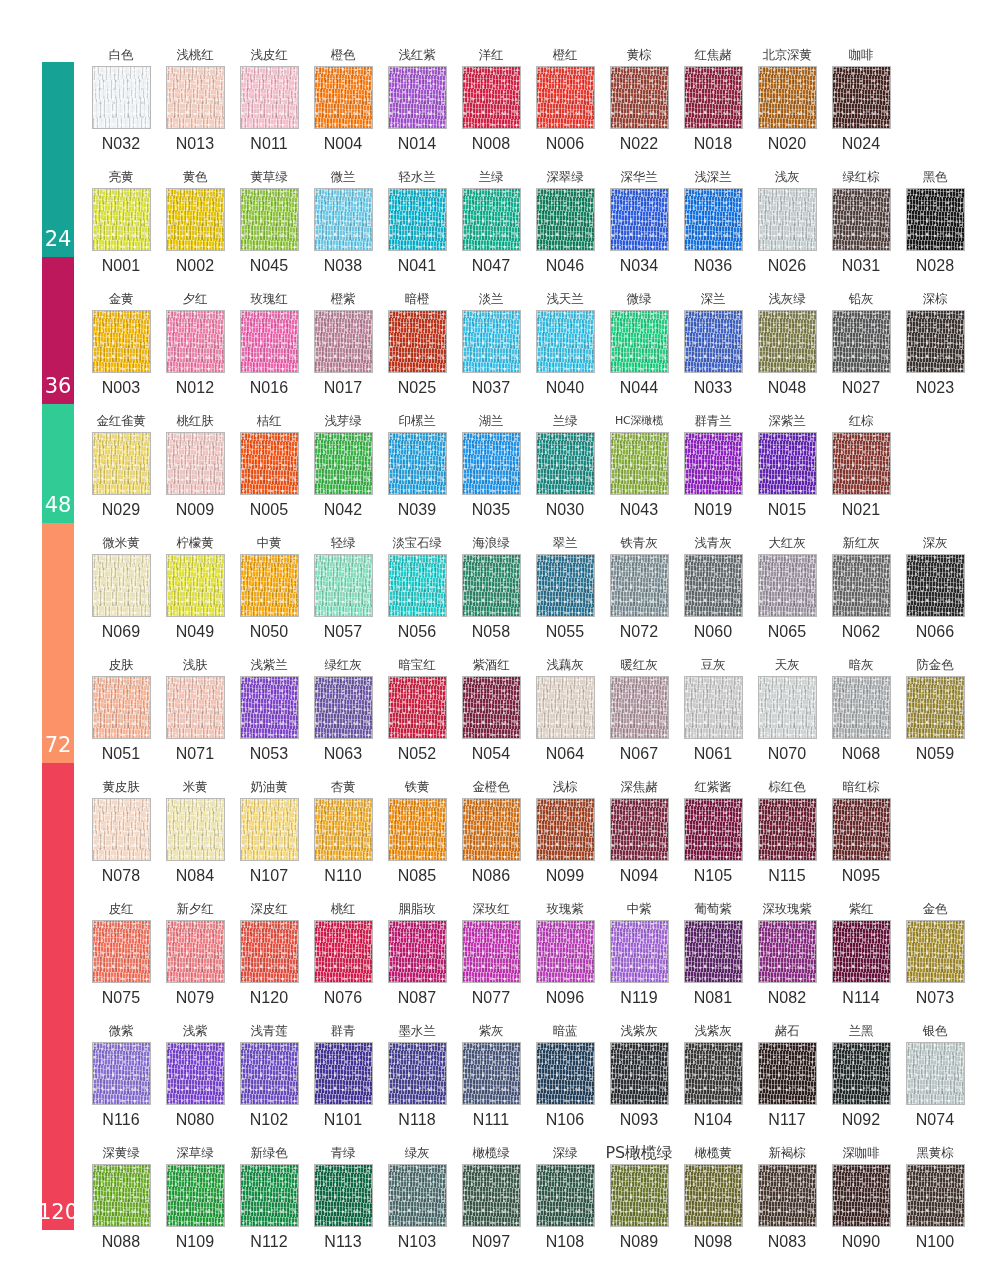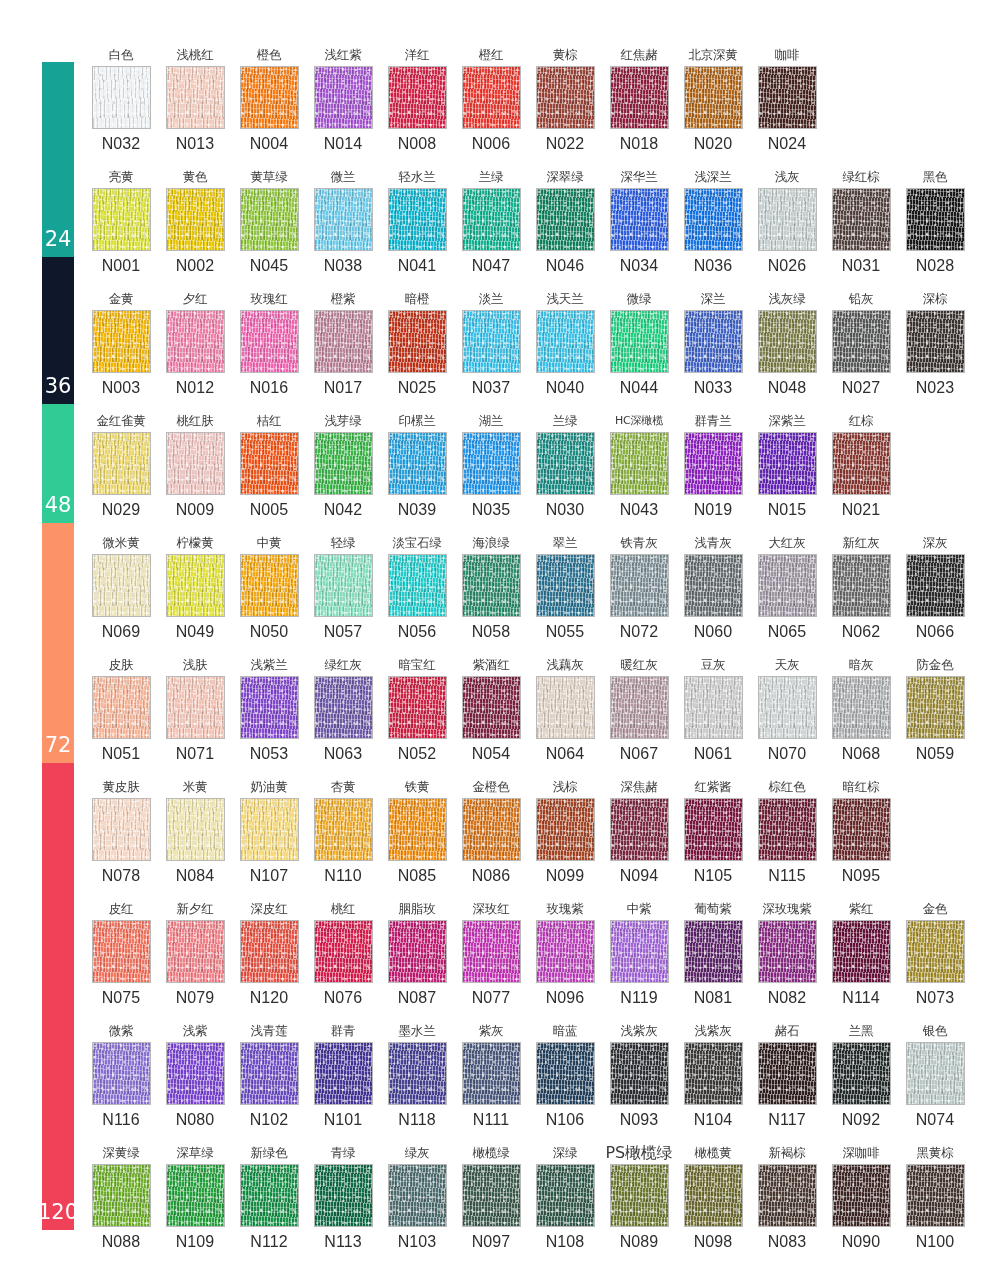--- a/index.html
+++ b/index.html
@@ -118,21 +118,21 @@
 </style>
 </head>
 <body>
 
 <div id="page">
 
   <div id="sidebar">
       <div class="seg" style="background: rgb(22, 163, 150); height: 200px;">
         <span class="seg-label">24</span>
       </div>
-      <div class="seg" style="background: #0f172a; height: 150px;">
+      <div class="seg" style="background: #be185d; height: 150px;">
         <span class="seg-label">36</span>
       </div>
       <div class="seg" style="background: rgb(49, 203, 150); height: 122px;">
         <span class="seg-label">48</span>
       </div>
       <div class="seg" style="background: rgb(251, 146, 104); height: 246px; align-items: flex-end;">
         <span class="seg-label">72</span>
       </div>
       <div class="seg" style="background: rgb(239, 65, 88); height: 478px;">
         <span class="seg-label">120</span>
@@ -143,20 +143,25 @@
       <div class="row">
         <div class="cell">
           <div class="cname">白色</div>
           <div class="chip" style="background-color: rgb(238, 242, 245);"></div>
           <div class="ccode">N032</div>
         </div>
         <div class="cell">
           <div class="cname">浅桃红</div>
           <div class="chip" style="background-color: rgb(243, 203, 189);"></div>
           <div class="ccode">N013</div>
+        </div>
+        <div class="cell">
+          <div class="cname">浅皮红</div>
+          <div class="chip" style="background-color: rgb(243, 189, 203);"></div>
+          <div class="ccode">N011</div>
         </div>
         <div class="cell">
           <div class="cname">橙色</div>
           <div class="chip" style="background-color: rgb(249, 125, 22);"></div>
           <div class="ccode">N004</div>
         </div>
         <div class="cell">
           <div class="cname">浅红紫</div>
           <div class="chip" style="background-color: rgb(163, 86, 207);"></div>
           <div class="ccode">N014</div>

